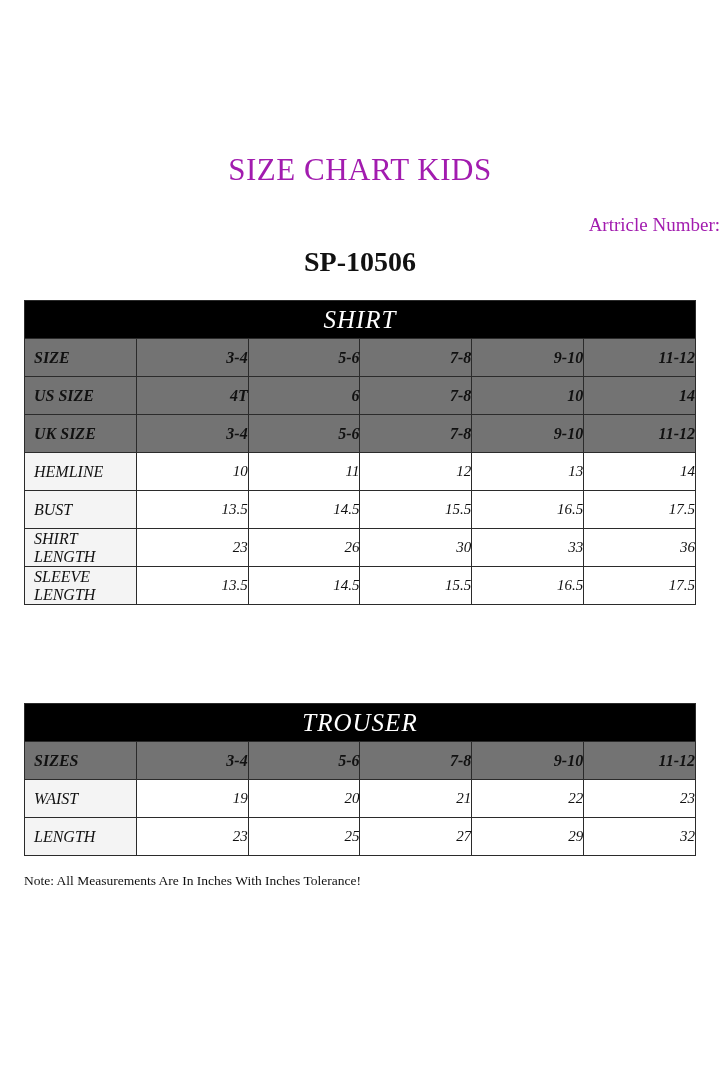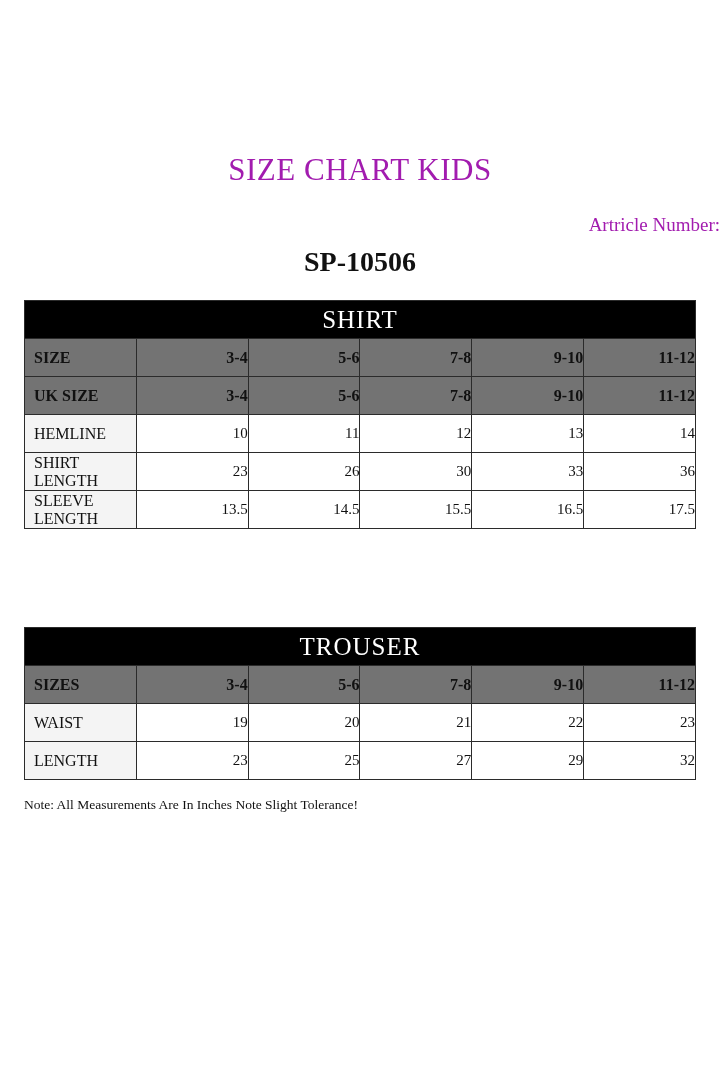--- a/index.html
+++ b/index.html
@@ -40,20 +40,21 @@
     text-align: center;
     font-size: 28px;
     margin-top: 10px;
     font-weight: bold;
     color: #111111;
   }
 
   .table-wrap {
     width: 672px;
     margin: 15px auto;
+    font-style: italic;
   }
   .shirt-wrap { margin-top: 22px; }
   .trouser-wrap { margin-top: 98px; }
 
   table.size-table {
     border-collapse: collapse;
     width: 100%;
     table-layout: fixed;
   }
   table.size-table td, table.size-table th {
@@ -127,36 +128,52 @@
       </tr>
       <tr class="head-row">
         <td class="row-label">SIZE</td>
         <td class="val">3-4</td>
         <td class="val">5-6</td>
         <td class="val">7-8</td>
         <td class="val">9-10</td>
         <td class="val">11-12</td>
       </tr>
       <tr class="head-row">
+        <td class="row-label">US SIZE</td>
+        <td class="val">4T</td>
+        <td class="val">6</td>
+        <td class="val">7-8</td>
+        <td class="val">10</td>
+        <td class="val">14</td>
+      </tr>
+      <tr class="head-row">
         <td class="row-label">UK SIZE</td>
         <td class="val">3-4</td>
         <td class="val">5-6</td>
         <td class="val">7-8</td>
         <td class="val">9-10</td>
         <td class="val">11-12</td>
       </tr>
       <tr class="plain-row">
         <td class="row-label">HEMLINE</td>
         <td class="val">10</td>
         <td class="val">11</td>
         <td class="val">12</td>
         <td class="val">13</td>
         <td class="val">14</td>
       </tr>
       <tr class="plain-row">
+        <td class="row-label">BUST</td>
+        <td class="val">13.5</td>
+        <td class="val">14.5</td>
+        <td class="val">15.5</td>
+        <td class="val">16.5</td>
+        <td class="val">17.5</td>
+      </tr>
+      <tr class="plain-row">
         <td class="row-label">SHIRT LENGTH</td>
         <td class="val">23</td>
         <td class="val">26</td>
         <td class="val">30</td>
         <td class="val">33</td>
         <td class="val">36</td>
       </tr>
       <tr class="plain-row">
         <td class="row-label">SLEEVE LENGTH</td>
         <td class="val">13.5</td>
@@ -196,15 +213,15 @@
         <td class="val">23</td>
         <td class="val">25</td>
         <td class="val">27</td>
         <td class="val">29</td>
         <td class="val">32</td>
       </tr>
     </tbody>
       </table>
   </div>
 
-  <div class="note">Note: All Measurements Are In Inches Note Slight Tolerance!</div>
+  <div class="note">Note: All Measurements Are In Inches With Inches Tolerance!</div>
 
 </div>
 
 </body></html>

